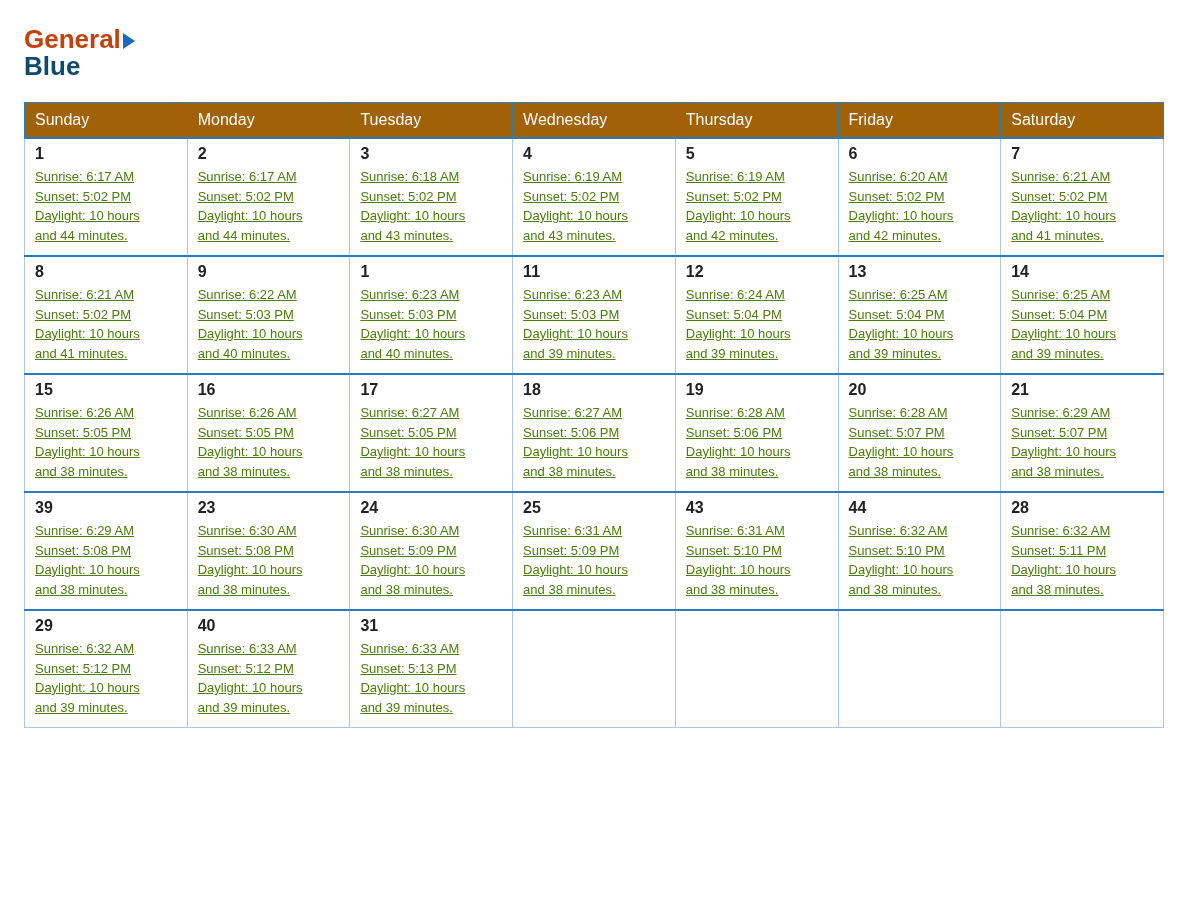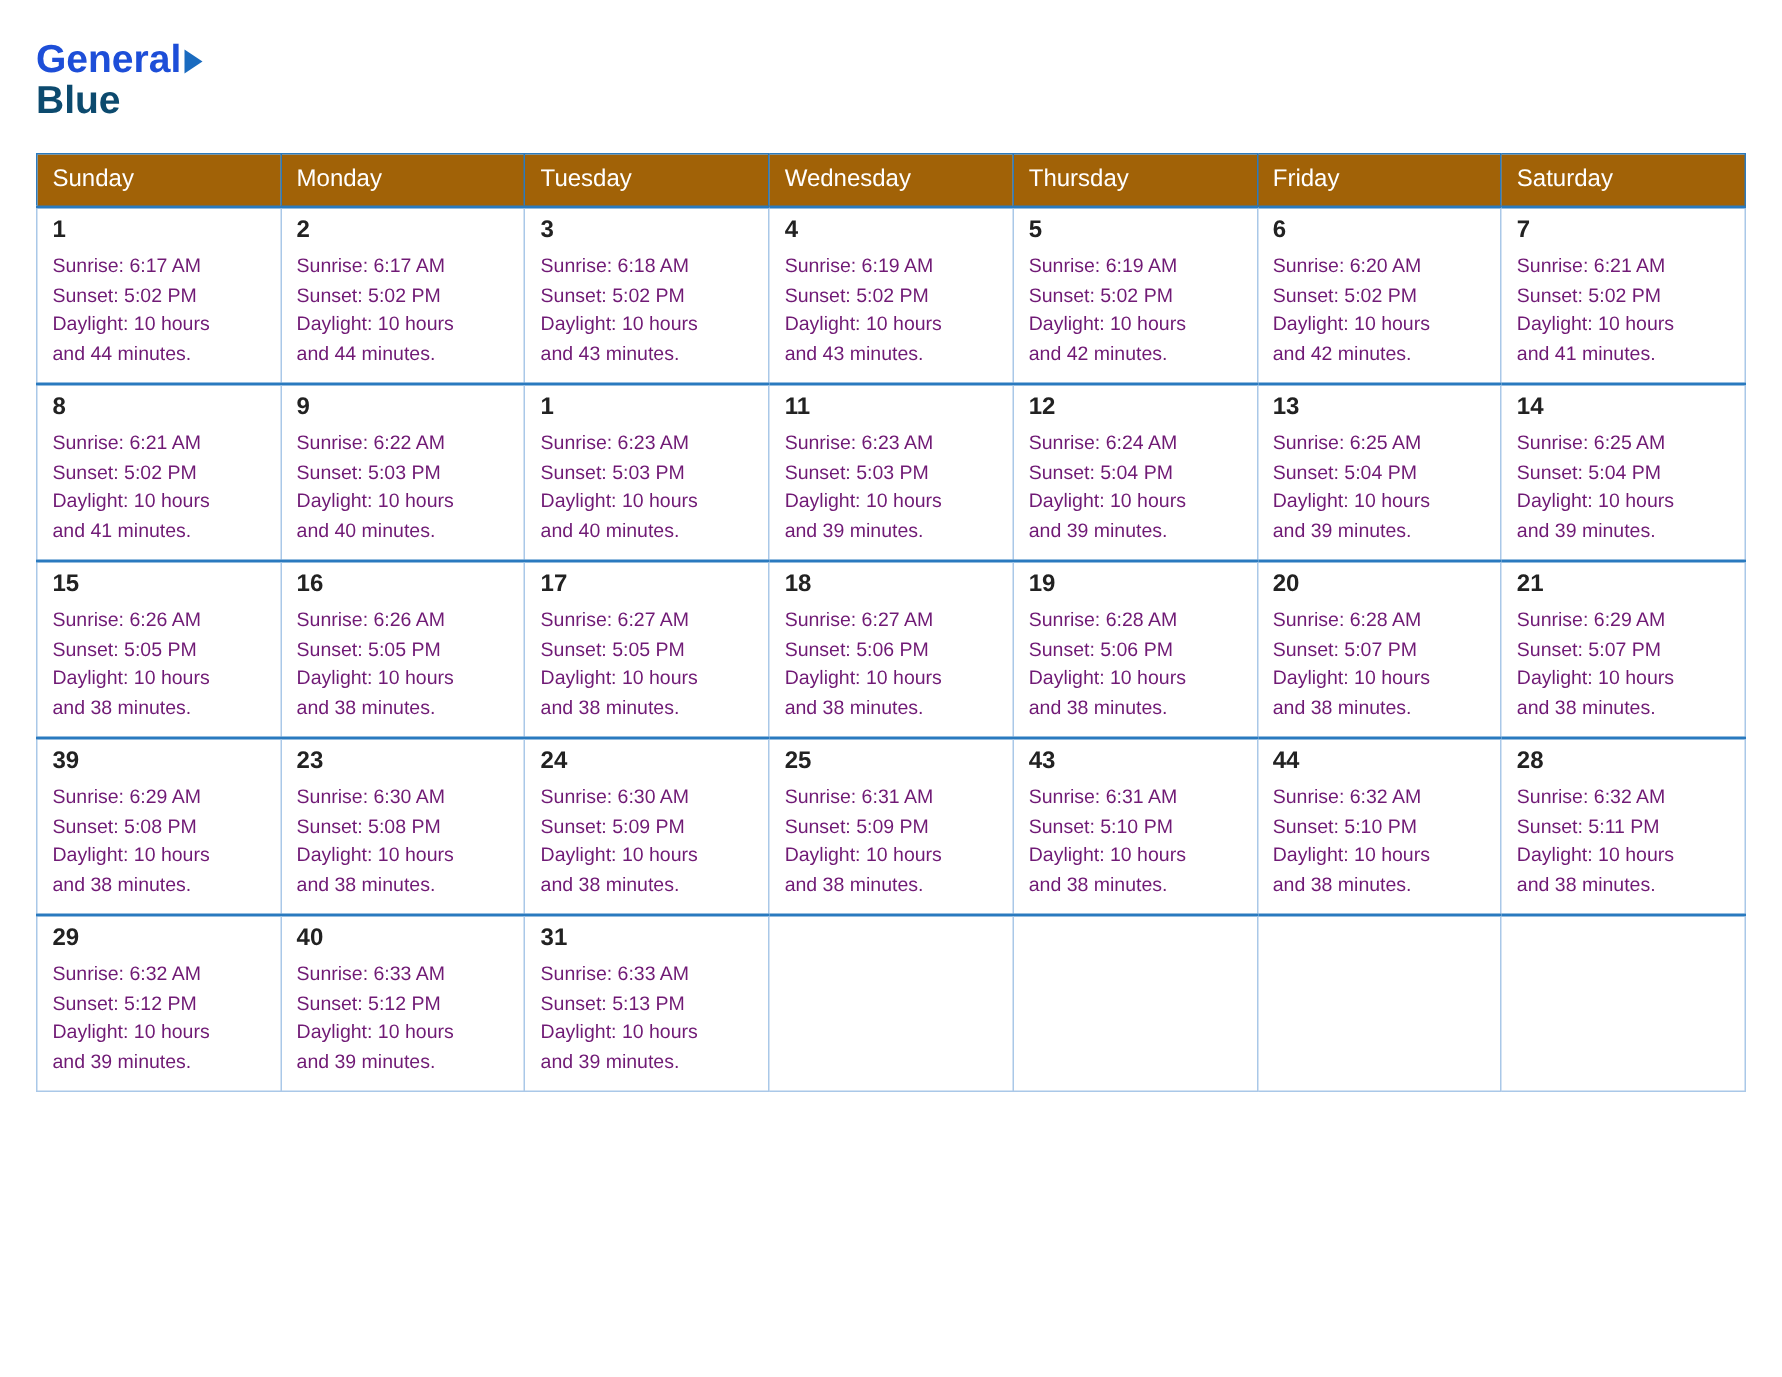--- a/index.html
+++ b/index.html
@@ -62,42 +62,43 @@
     .day-number {
       font-size: 16px;
       font-weight: bold;
       color: #222;
       display: block;
       margin-bottom: 4px;
     }
     .day-info {
       font-size: 13px;
       line-height: 1.5;
-      color: #701a75;
+      color: #4d7c0f;
+      text-decoration: underline;
     }
     .calendar tr td {
       border-top: 2px solid #2a7abf;
     }
     .calendar tr td + td {
       border-top: 2px solid #2a7abf;
     }
     .calendar tbody tr:not(:first-child) td {
       border-top: 2px solid #2a7abf;
     }
     .empty-cell {
       background: #fff;
     }
   </style>
 </head>
 <body>
 
 <div class="header">
   <div class="logo">
     <div style="display:flex;align-items:center;">
-      <span style="font-size:26px;font-weight:bold;color:#1d4ed8;font-family:Arial,sans-serif;">General</span>
+      <span style="font-size:26px;font-weight:bold;color:#c2410c;font-family:Arial,sans-serif;">General</span>
       <span style="display:inline-block;width:0;height:0;border-left:12px solid #1a6bbf;border-top:8px solid transparent;border-bottom:8px solid transparent;margin-left:2px;margin-top:2px;"></span>
     </div>
     <span style="font-size:26px;font-weight:bold;color:#0c4a6e;font-family:Arial,sans-serif;margin-top:-4px;">Blue</span>
   </div>
   <div class="title-section">
     <h1></h1>
     <h2></h2>
   </div>
 </div>
 

